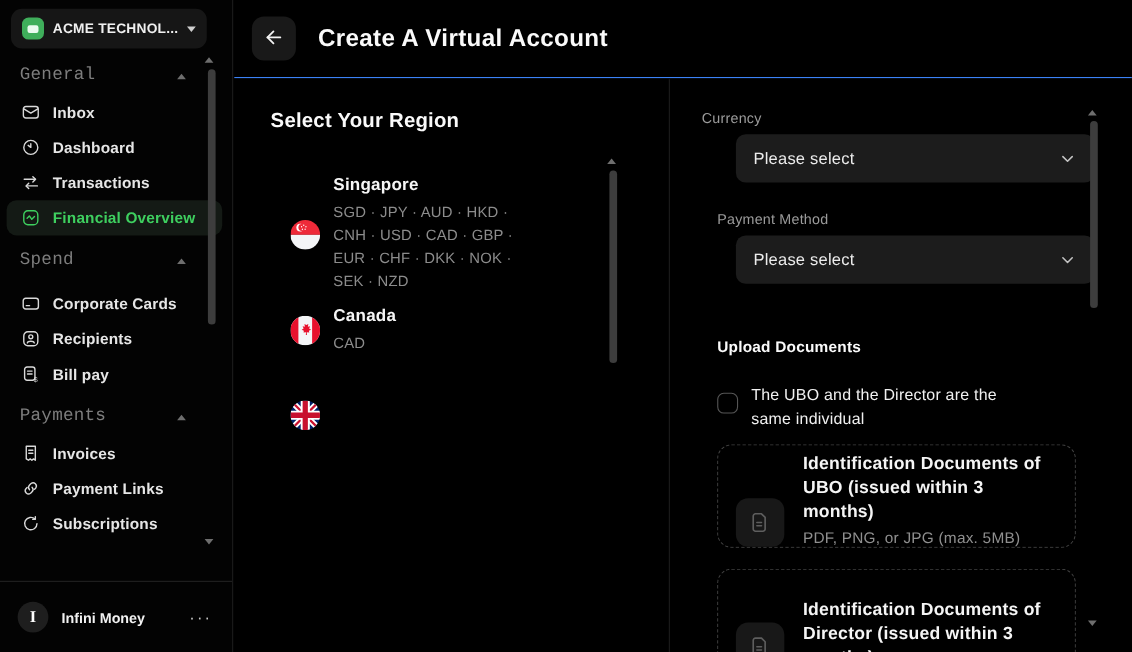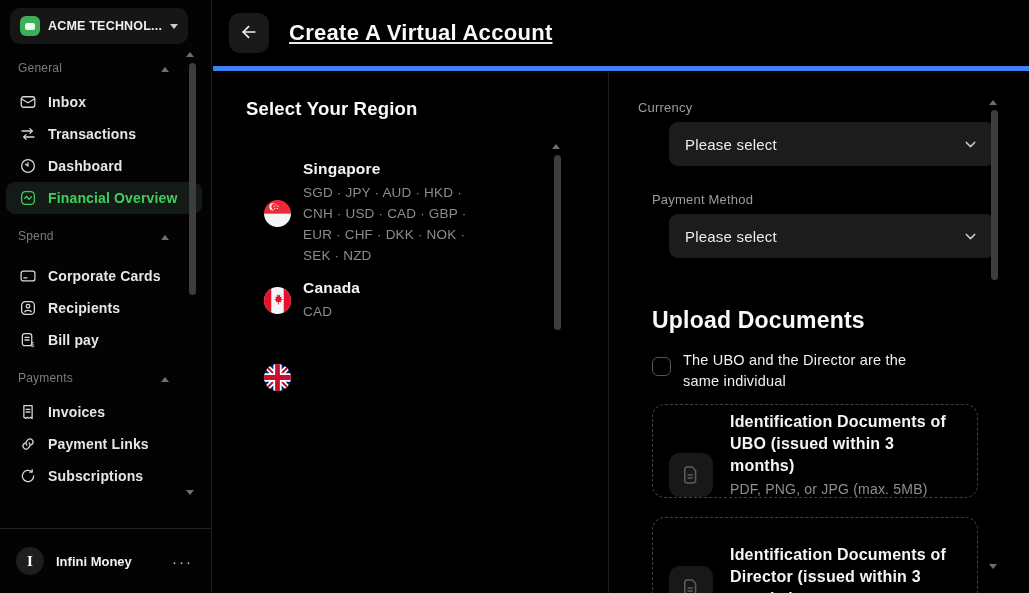--- a/index.html
+++ b/index.html
@@ -12,21 +12,21 @@
   .workspace { position:absolute; left:10px; top:8px; width:178px; height:36px; background:#161616; border:none; border-radius:10px; display:flex; align-items:center; gap:8px; padding:0 10px; cursor:pointer; color:#f0f0f0; font-family:inherit; }
   .ws-logo { width:20px; height:20px; border-radius:6px; background:#3fae5b; display:flex; align-items:center; justify-content:center; flex:0 0 auto; }
   .ws-card { width:10px; height:7px; background:#eafaef; border-radius:2px; }
   .ws-name { font-size:12.5px; font-weight:700; letter-spacing:.2px; white-space:nowrap; flex:1; text-align:left; }
   .tri-dn { width:0; height:0; border-left:4px solid transparent; border-right:4px solid transparent; border-top:5px solid #cfcfcf; }
   .tri-up-s { width:0; height:0; border-left:4px solid transparent; border-right:4px solid transparent; border-bottom:5px solid #6e6e6e; }
 
   .nav { position:absolute; left:0; top:50px; width:212px; height:453px; overflow:hidden; }
   .sec-head { height:36px; display:flex; align-items:center; justify-content:space-between; padding:0 43px 0 18px; }
   .sec-head + .sec-head, .nav-item + .sec-head { margin-top:4px; }
-  .sec-label { font-size:12px; color:#7d7d7d; letter-spacing:.2px; }
+  .sec-label { font-size:16px; color:#7d7d7d; letter-spacing:.2px;font-family:Liberation Mono, monospace; }
   .nav-item { height:32px; display:flex; align-items:center; gap:11px; padding:0 10px 0 19px; cursor:pointer; }
   .nav-item .nicon { width:18px; height:18px; flex:0 0 auto; color:#d9d9d9; }
   .nav-item .nlabel { font-size:14px; font-weight:700; color:#e6e6e6; letter-spacing:.15px; }
   .nav-item.active { background:#141a15; border-radius:9px; margin:0 10px 0 6px; padding-left:13px; }
   .nav-item.active .nlabel, .nav-item.active .nicon { color:#3ecf5f; }
   .nicon svg { display:block; width:18px; height:18px; }
   .sec-head .tri-up-s { margin-top:2px; }
   .spend-gap { margin-top:4px; }
   .cards-gap { margin-top:6px; }
 
@@ -34,21 +34,21 @@
   .sb-scroll-up   { position:absolute; left:186px; top:52px; }
   .sb-scroll-dn   { position:absolute; left:186px; top:490px; }
   .sb-thumb       { position:absolute; left:189px; top:63px; width:7px; height:232px; background:#3d3d3d; border-radius:4px; }
 
   .side-footer { position:absolute; left:0; bottom:0; width:211px; height:65px; border-top:1px solid #222; display:flex; align-items:center; padding:0 18px 0 16px; gap:12px; }
   .avatar { width:28px; height:28px; border-radius:50%; background:#1e1e1e; color:#fff; display:flex; align-items:center; justify-content:center; font-family:"Liberation Serif", serif; font-weight:700; font-size:15px; }
   .foot-name { font-size:13px; font-weight:700; color:#f2f2f2; flex:1; }
   .dots { color:#c9c9c9; font-size:15px; letter-spacing:2px; cursor:pointer; }
 
   
-  .topbar { position:absolute; left:213px; top:0; width:816px; height:71px; border-bottom:5px solid #3b82f6; display:flex; align-items:center; padding-left:16px; gap:20px; background:#000;text-decoration:underline; }
+  .topbar { position:absolute; left:213px; top:0; width:816px; height:71px; border-bottom:1px solid #3b82f6; display:flex; align-items:center; padding-left:16px; gap:20px; background:#000; }
   .back-btn { width:40px; height:40px; border-radius:11px; background:#191919; border:none; display:flex; align-items:center; justify-content:center; cursor:pointer; color:#f2f2f2; }
   .page-title { font-size:22px; font-weight:700; letter-spacing:.3px; color:#fafafa; }
 
   
   .region-panel { position:absolute; left:213px; top:72px; width:395px; height:374px; overflow:hidden; }
   .rp-title { position:absolute; left:33px; top:26px; font-size:18.5px; font-weight:700; color:#fafafa; letter-spacing:.2px; }
   .region-row { position:absolute; left:51px; display:flex; align-items:center; gap:12px; cursor:pointer; }
   .flag { width:27px; height:27px; flex:0 0 auto; }
   .flag svg { display:block; width:27px; height:27px; }
   .region-info { width:192px; }
@@ -66,21 +66,21 @@
   .form-panel { position:absolute; left:609px; top:72px; width:420px; height:521px; overflow:hidden; }
   .field-label { font-size:13px; color:#9b9b9b; letter-spacing:.2px; }
   .lbl-currency { position:absolute; left:29px; top:28px; }
   .select { position:absolute; left:60px; width:326px; height:44px; background:#1c1c1c; border-radius:9px; display:flex; align-items:center; justify-content:space-between; padding:0 16px; cursor:pointer; }
   .sel-currency { top:50px; }
   .lbl-method { position:absolute; left:43px; top:120px; }
   .sel-method { top:142px; }
   .select .sel-value { font-size:15px; color:#ececec; letter-spacing:.2px; }
   .chev svg { display:block; width:17px; height:17px; color:#c4c4c4; }
 
-  .upload-title { position:absolute; left:43px; top:235px; font-size:23px; font-weight:700; color:#fafafa; letter-spacing:.2px; }
+  .upload-title { position:absolute; left:43px; top:235px; font-size:14px; font-weight:700; color:#fafafa; letter-spacing:.2px; }
   .ubo-check { position:absolute; left:43px; top:278px; display:flex; gap:12px; cursor:pointer; }
   .checkbox { width:19px; height:19px; border:1.5px solid #565656; border-radius:6px; background:transparent; margin-top:7px; flex:0 0 auto; }
   .check-label { width:262px; font-size:14.5px; color:#f0f0f0; line-height:21px; letter-spacing:.2px; }
 
   .upload-card { position:absolute; left:43px; width:326px; height:94px; border:1px dashed #414141; border-radius:13px; display:flex; align-items:flex-end; gap:17px; padding:0 14px 0 16px; cursor:pointer; }
   .card-1 { top:332px; } .card-2 { top:445px; }
   .doc-box { width:44px; height:44px; border-radius:11px; background:#181818; display:flex; align-items:center; justify-content:center; flex:0 0 auto; color:#5e5e5e; }
   .doc-box svg { width:20px; height:20px; display:block; }
   .uc-text { width:236px; }
   .uc-title { font-size:16px; font-weight:700; color:#f5f5f5; line-height:22px; letter-spacing:.2px; }
@@ -115,36 +115,36 @@
             <svg viewBox="0 0 24 24" fill="none" stroke="currentColor" stroke-width="1.7" stroke-linecap="round" stroke-linejoin="round">
               <rect x="3" y="5" width="18" height="14" rx="3"></rect>
               <polyline points="3.5 8 12 13 20.5 8"></polyline>
             </svg>
           </span>
         <span class="nlabel">Inbox</span>
       </div>
       <div class="nav-item">
         <span class="nicon">
             <svg viewBox="0 0 24 24" fill="none" stroke="currentColor" stroke-width="1.7" stroke-linecap="round" stroke-linejoin="round">
+              <circle cx="12" cy="12" r="8.5"></circle>
+              <polyline points="12 7.5 12 12 8.8 9.5"></polyline>
+            </svg>
+          </span>
+        <span class="nlabel">Dashboard</span>
+      </div>
+      <div class="nav-item">
+        <span class="nicon">
+            <svg viewBox="0 0 24 24" fill="none" stroke="currentColor" stroke-width="1.7" stroke-linecap="round" stroke-linejoin="round">
               <path d="M4 8h13"></path>
               <path d="M14.5 4.8 17.8 8l-3.3 3.2"></path>
               <path d="M20 16H7"></path>
               <path d="M9.5 12.8 6.2 16l3.3 3.2"></path>
             </svg>
           </span>
         <span class="nlabel">Transactions</span>
-      </div>
-      <div class="nav-item">
-        <span class="nicon">
-            <svg viewBox="0 0 24 24" fill="none" stroke="currentColor" stroke-width="1.7" stroke-linecap="round" stroke-linejoin="round">
-              <circle cx="12" cy="12" r="8.5"></circle>
-              <polyline points="12 7.5 12 12 8.8 9.5"></polyline>
-            </svg>
-          </span>
-        <span class="nlabel">Dashboard</span>
       </div>
       <div class="nav-item active">
         <span class="nicon">
             <svg viewBox="0 0 24 24" fill="none" stroke="currentColor" stroke-width="1.7" stroke-linecap="round" stroke-linejoin="round">
               <rect x="3.5" y="3.5" width="17" height="17" rx="5"></rect>
               <polyline points="7.5 12.5 10.3 9.7 13.2 13.8 16.5 10.3"></polyline>
             </svg>
           </span>
         <span class="nlabel">Financial Overview</span>
       </div>

